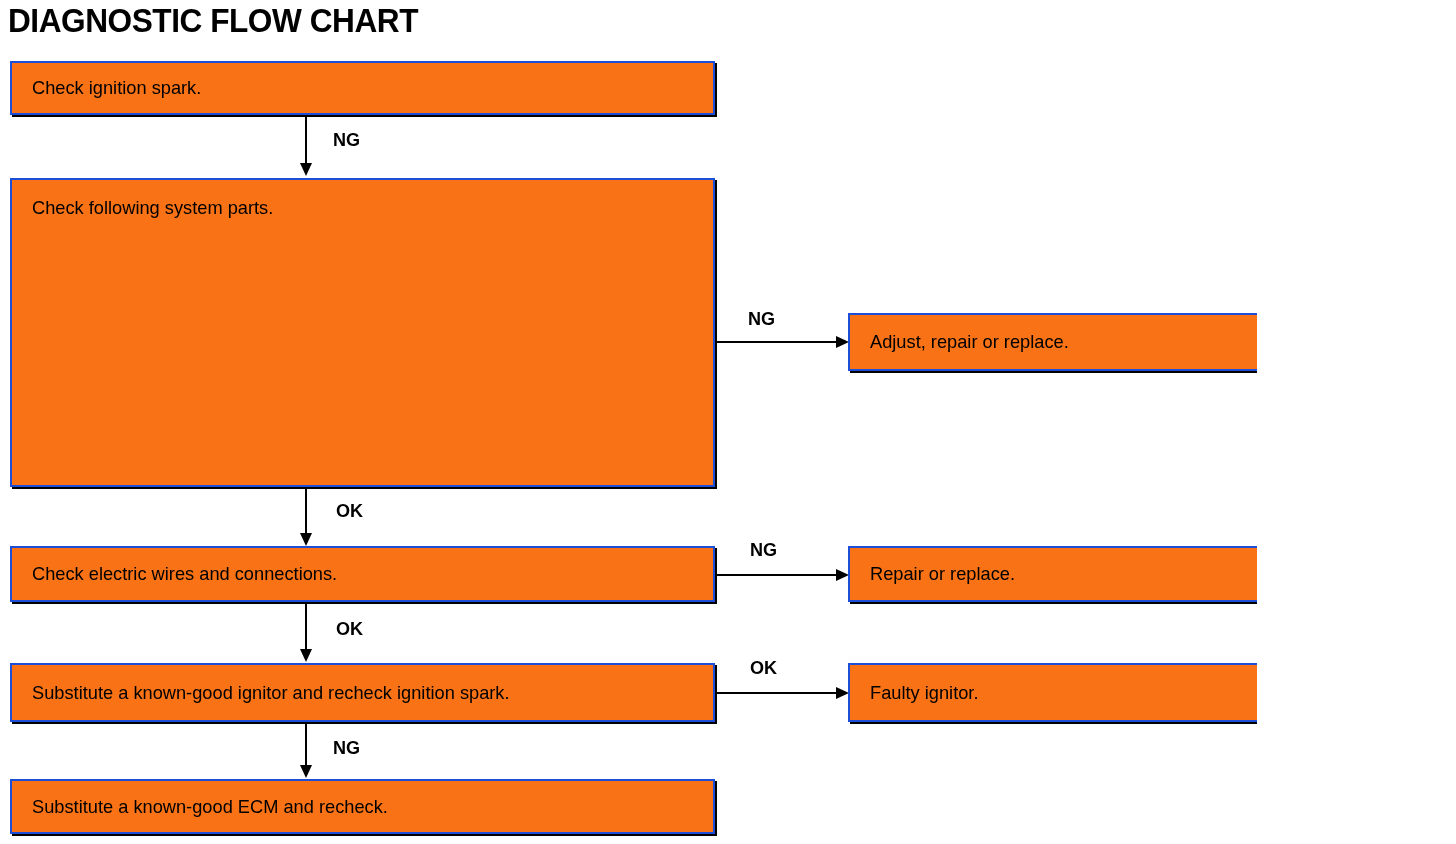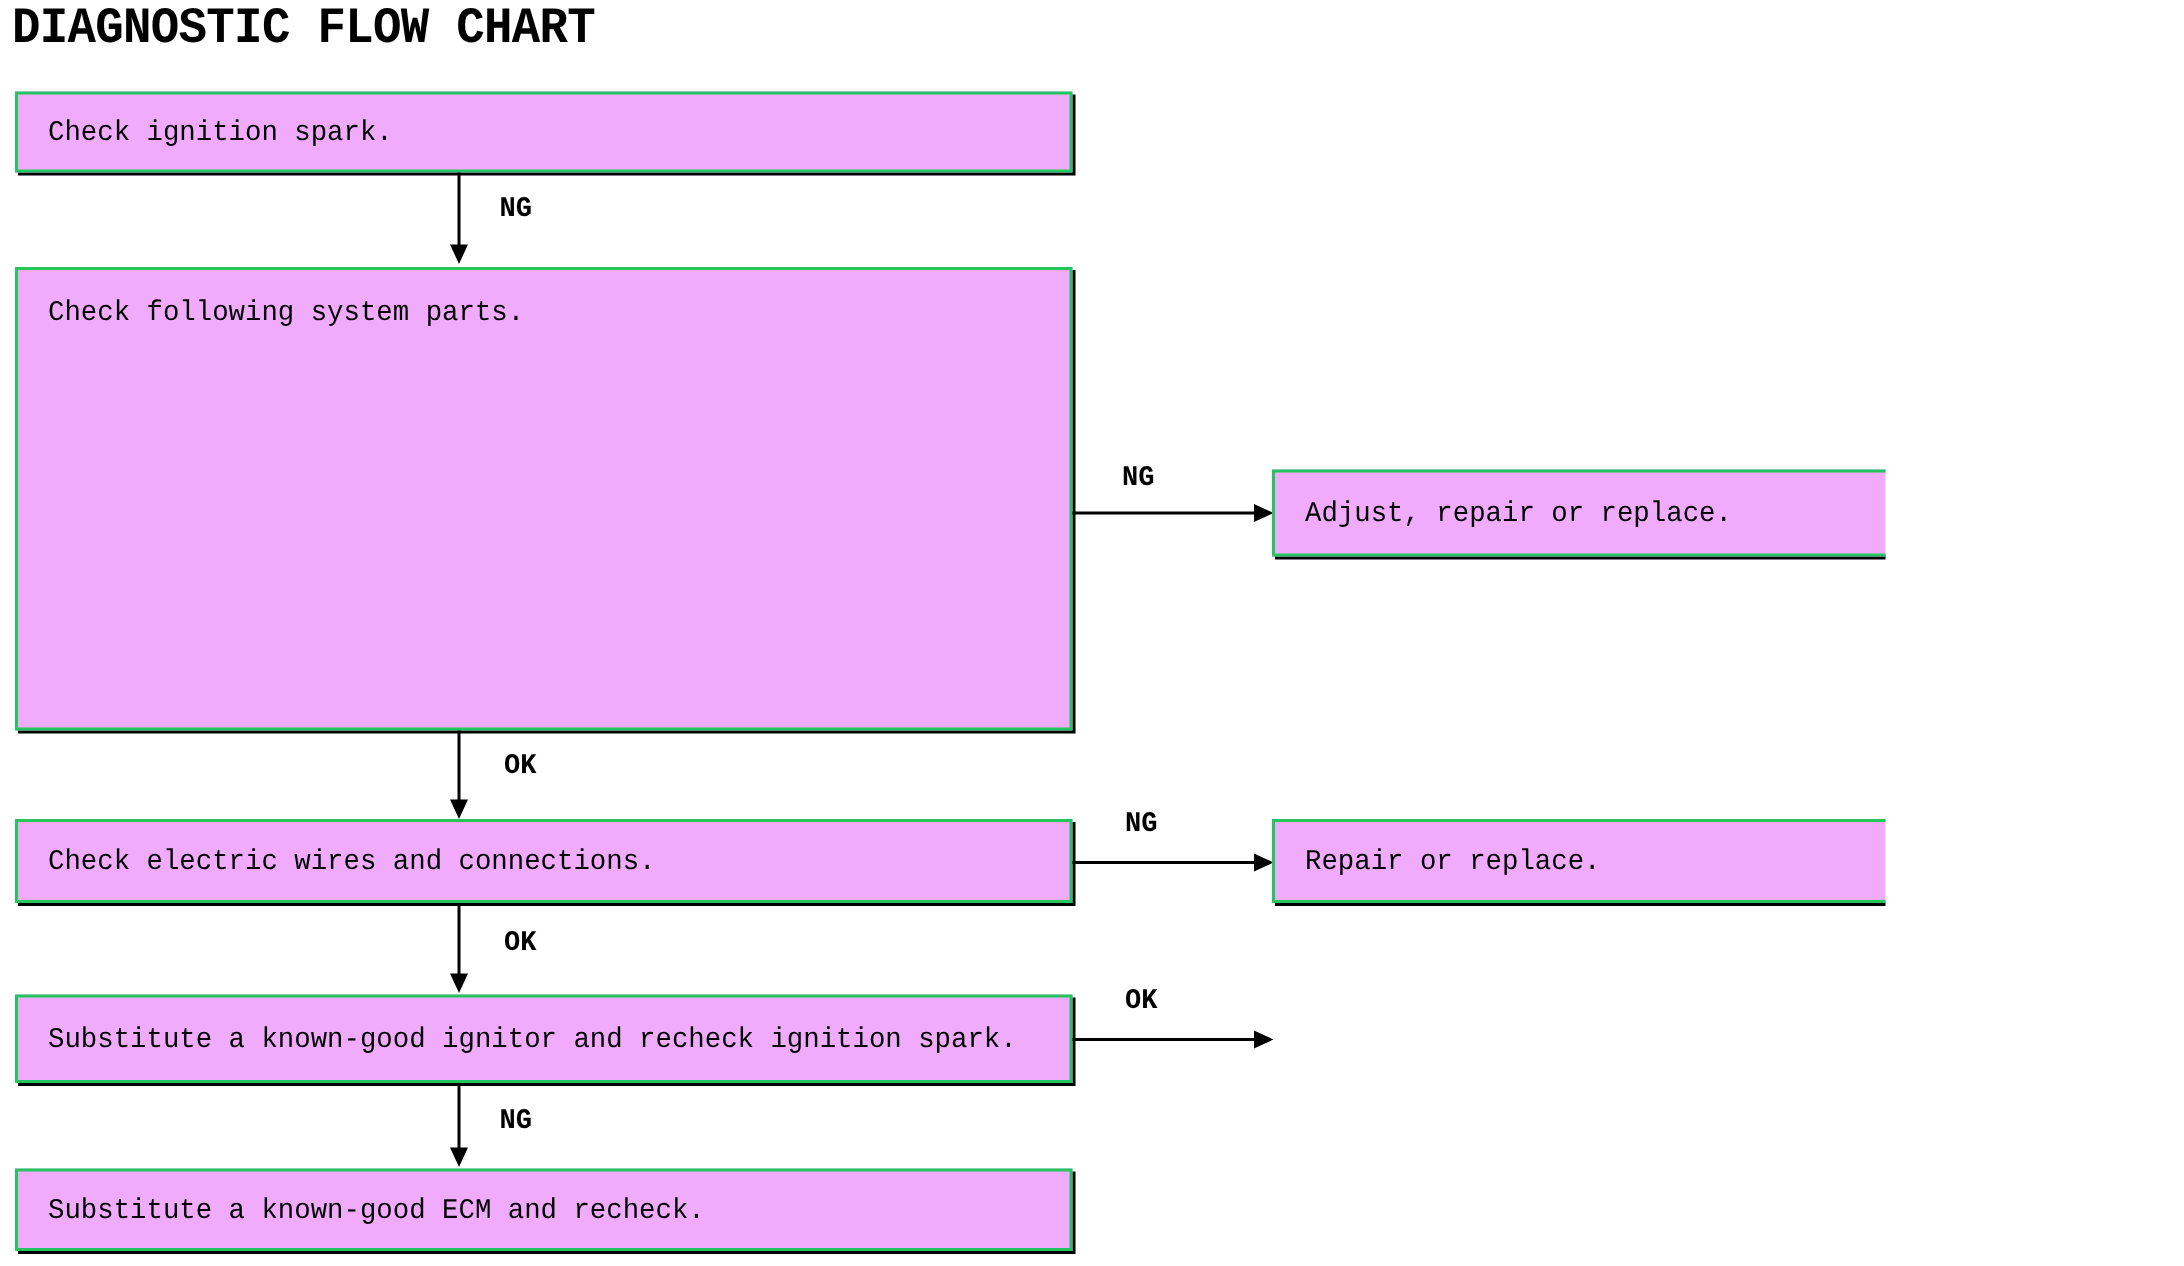--- a/index.html
+++ b/index.html
@@ -7,21 +7,21 @@
     margin: 0;
     padding: 0;
     background: #ffffff;
   }
   #page {
     position: relative;
     width: 1257px;
     height: 844px;
     background: #ffffff;
     overflow: hidden;
-    font-family: Liberation Mono, monospace;
+    font-family: Liberation Sans, sans-serif;
     color: #000000;
   }
 
   
   .chart-title {
     position: absolute;
     left: 8px;
     top: -2px;
     font-size: 34px;
     font-weight: bold;
@@ -29,22 +29,22 @@
     transform: scaleX(0.93);
     transform-origin: left top;
     white-space: nowrap;
     line-height: 44px;
   }
 
   
   .box {
     position: absolute;
     box-sizing: border-box;
-    background: #f0abfc;
-    border: 2px solid #22c55e;
+    background: #f97316;
+    border: 2px solid #1d4ed8;
     
     box-shadow: 2px 2px 0 0 #000000;
   }
   .box-text {
     position: absolute;
     left: 20px;
     font-size: 19px;
     line-height: 22px;
     white-space: nowrap;
     transform: scaleX(0.96);
@@ -183,20 +183,23 @@
   <div class="branch-label" style="left:336px; top:619px;">OK</div>
 
   <div class="box box-single" style="left:10px; top:663px; width:705px; height:59px;">
     <div class="box-text">Substitute a known-good ignitor and recheck ignition spark.</div>
   </div>
 
   <div class="hline" style="left:715px; top:692px; width:124px;"></div>
   <div class="arrow-right" style="left:836px; top:687px;"></div>
   <div class="branch-label" style="left:750px; top:658px;">OK</div>
 
+  <div class="box box-single" style="left:848px; top:663px; width:595px; height:59px;">
+    <div class="box-text">Faulty ignitor.</div>
+  </div>
 
   <div class="vline" style="left:305px; top:722px; height:44px;"></div>
   <div class="arrow-down" style="left:300px; top:765px;"></div>
   <div class="branch-label" style="left:333px; top:738px;">NG</div>
 
   <div class="box box-single" style="left:10px; top:779px; width:705px; height:55px;text-align:center;">
     <div class="box-text">Substitute a known-good ECM and recheck.</div>
   </div>
 
 </div>

